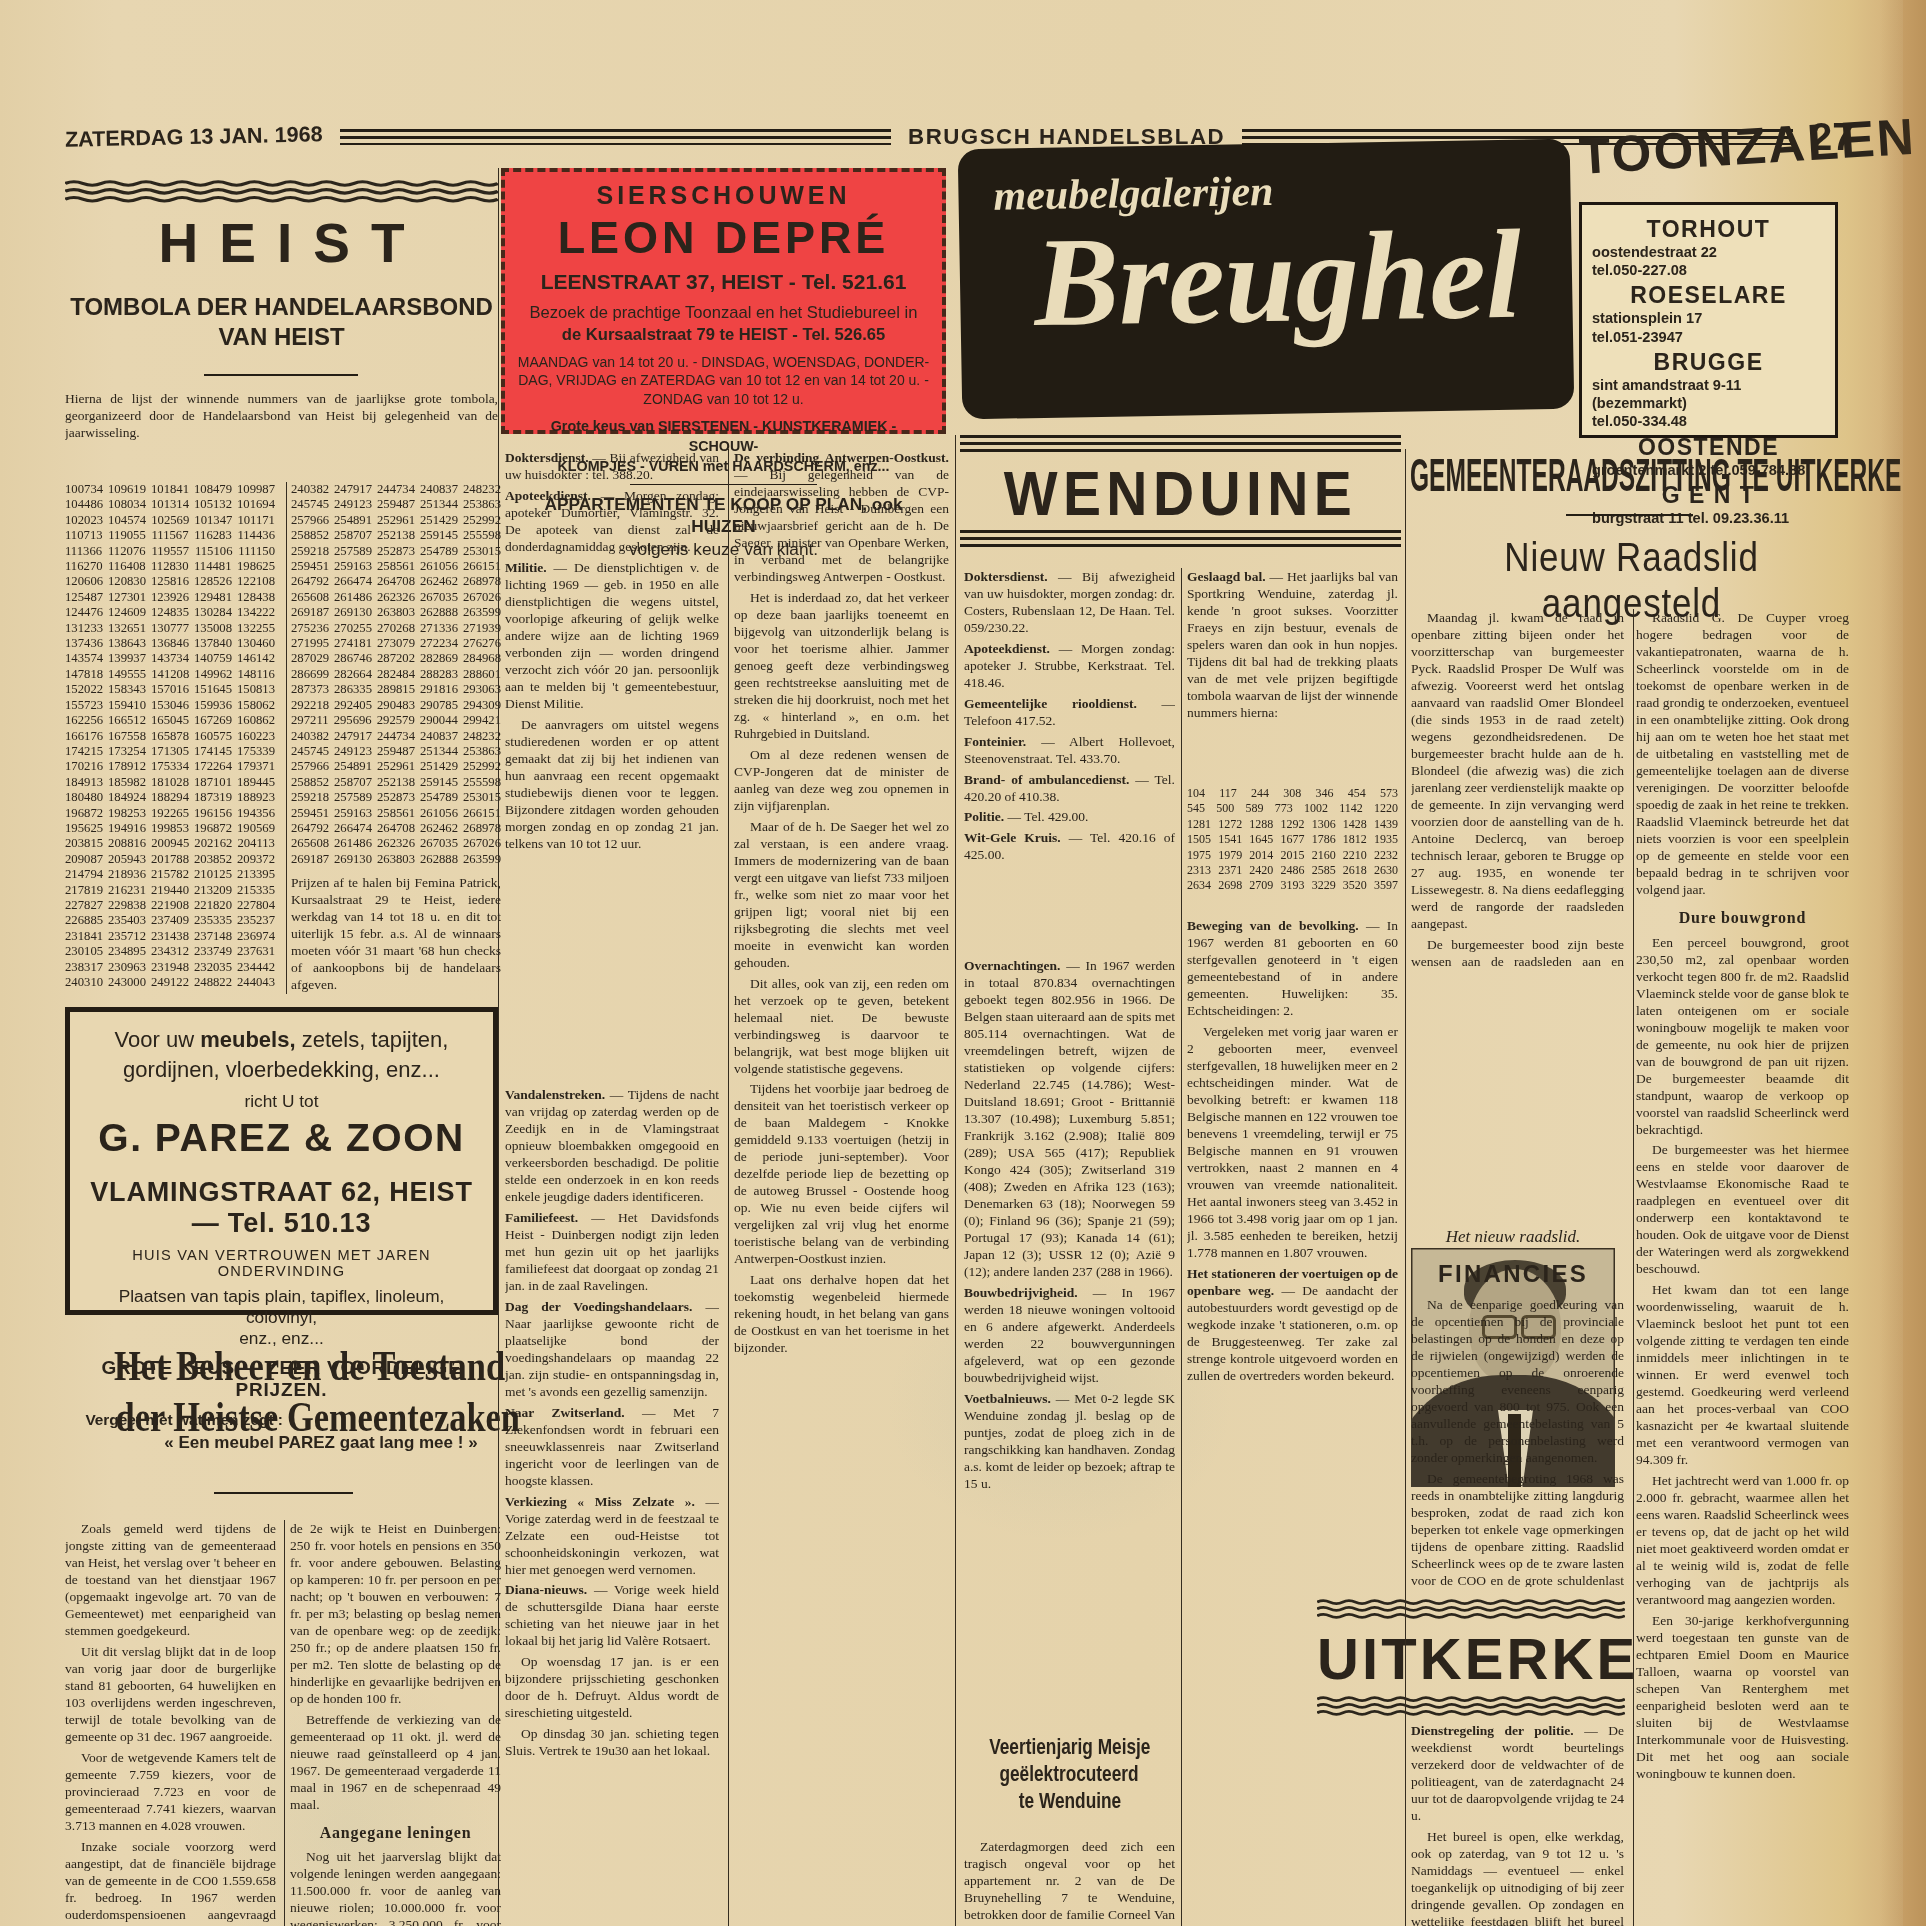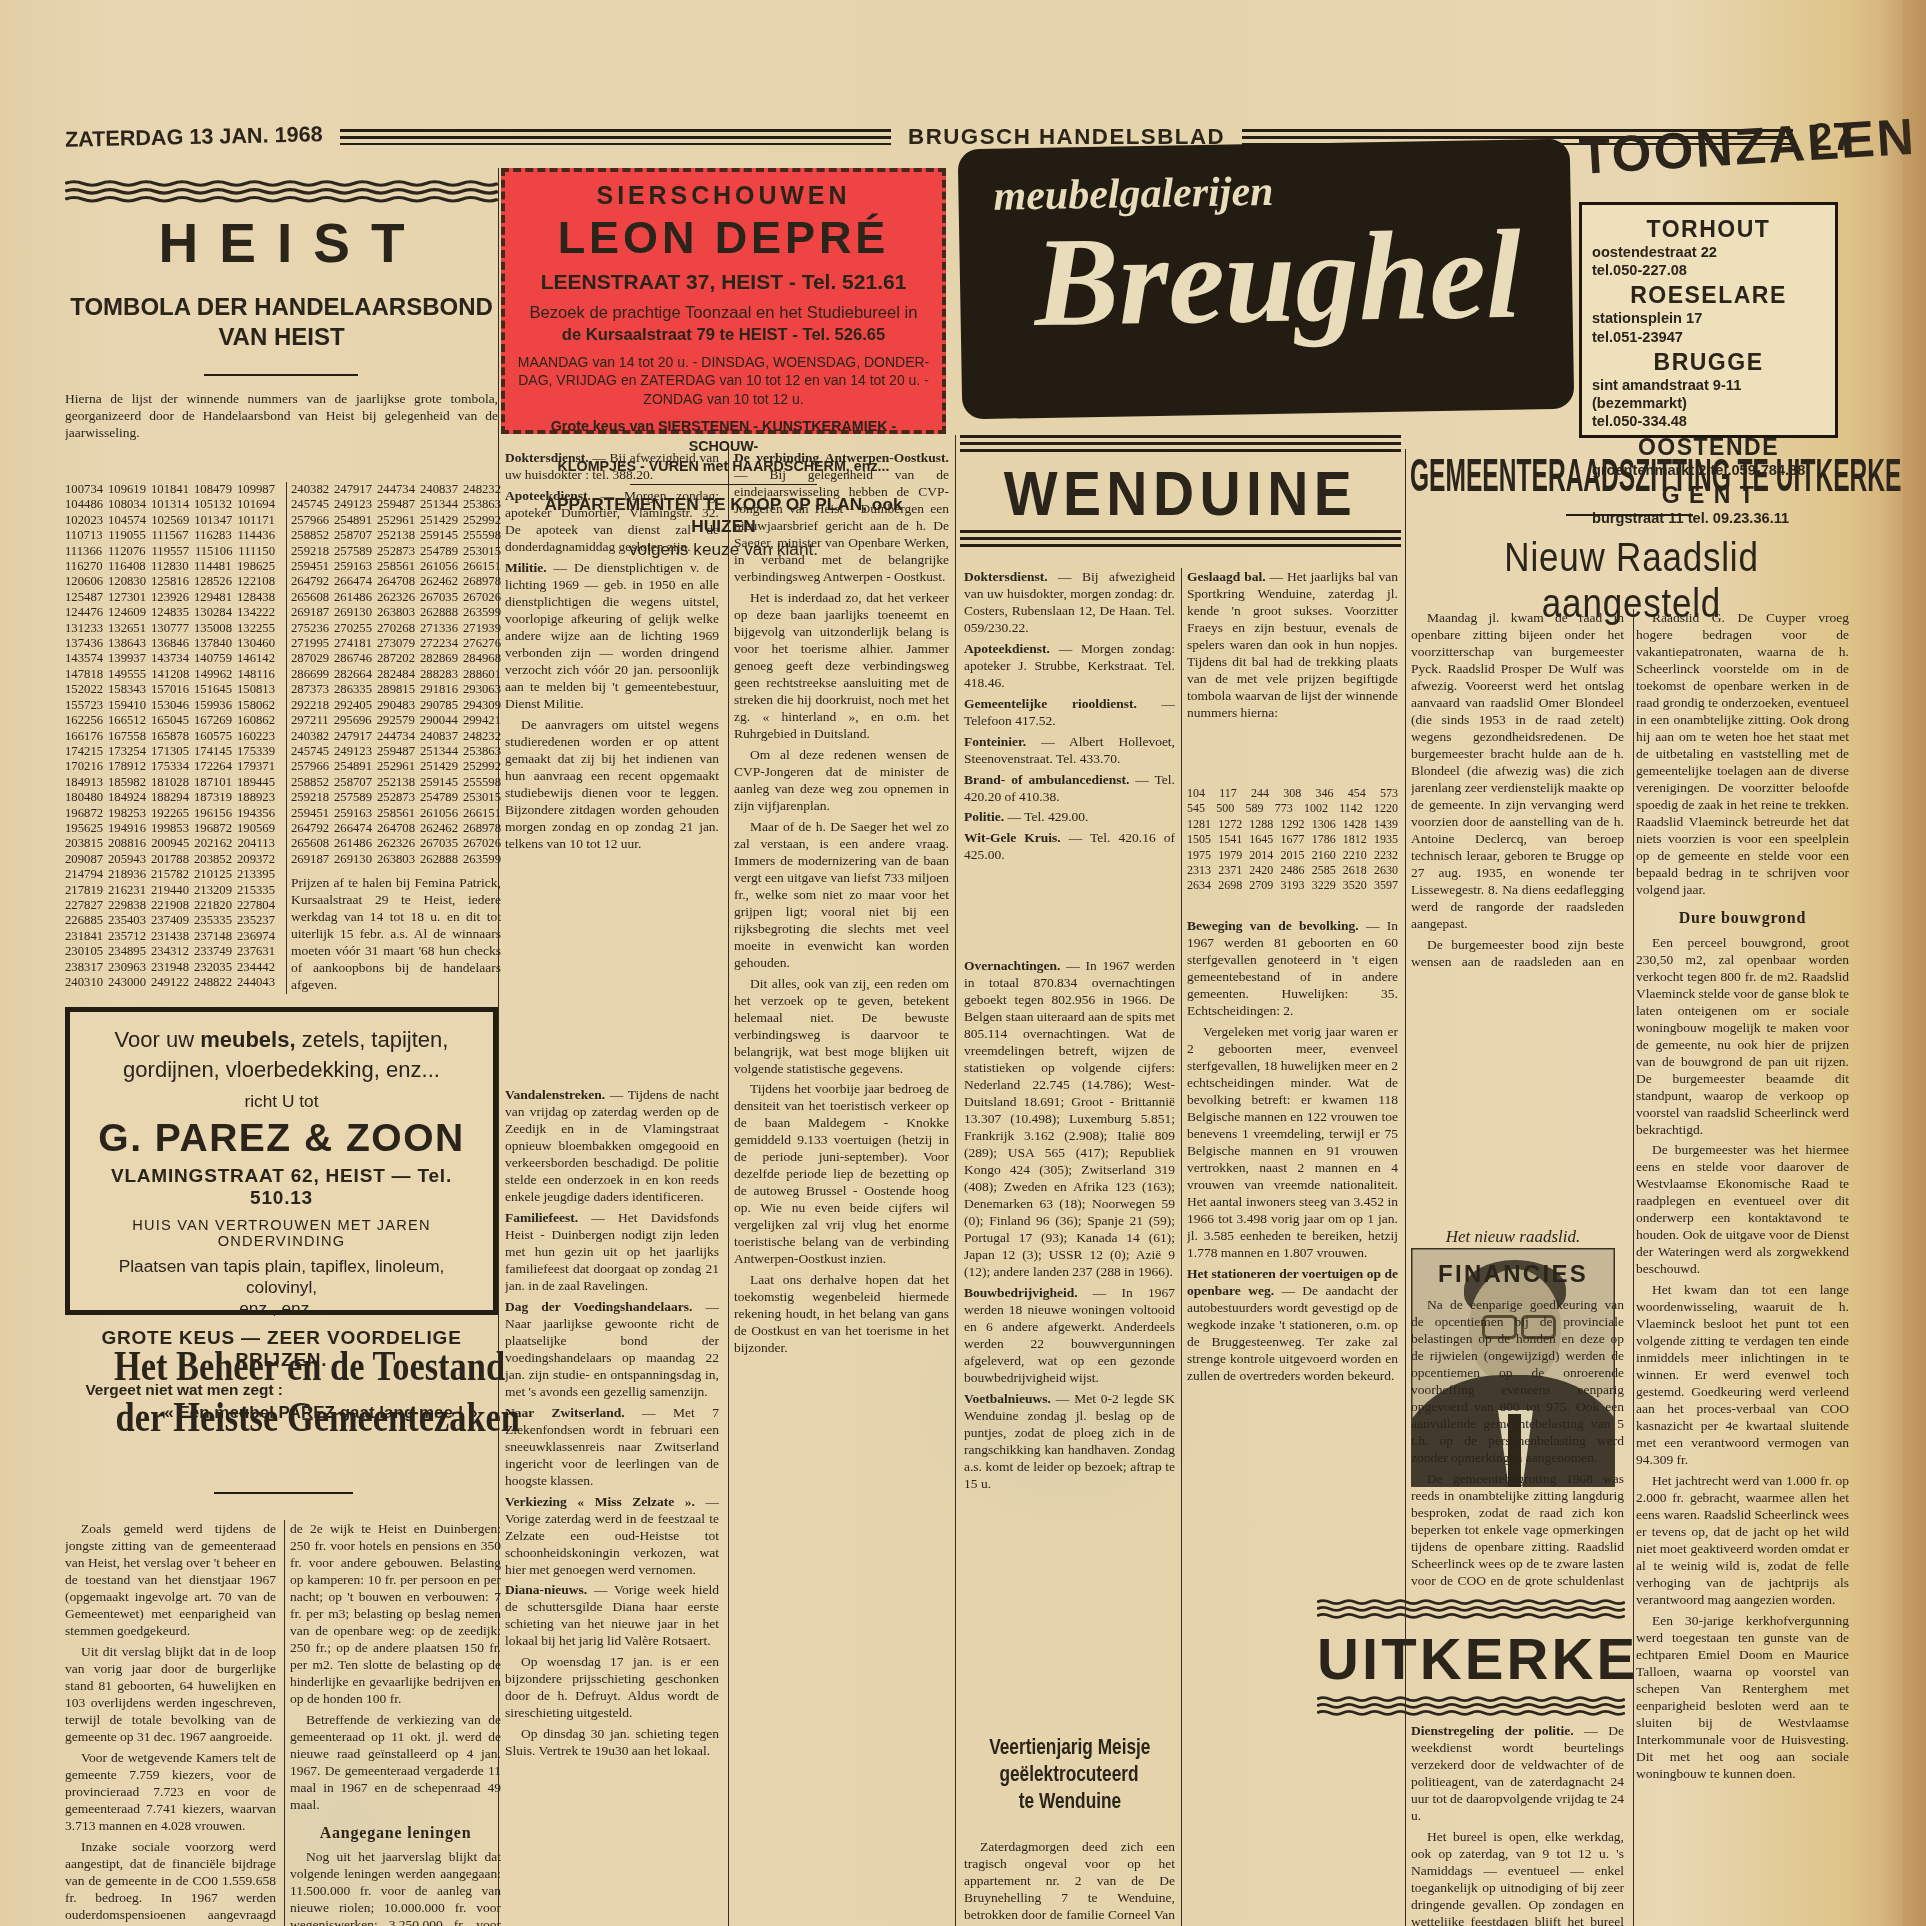--- a/index.html
+++ b/index.html
@@ -40,21 +40,21 @@
   
   .ngrid{font-size:12.7px;line-height:15.4px;}
   .nrow{display:flex;justify-content:space-between;}
   .nrow span{display:inline-block;}
   
   .parez{border:5.4px solid #241d14;background:#e8d7b1;padding:13px 15.4px;}
   .parez .l1{font-size:22px;line-height:1.35;}
   .parez .l1 b{font-weight:bold;}
   .parez .richt{font-size:17.3px;margin-top:7px;}
   .parez .nm{font-size:39px;font-weight:bold;letter-spacing:1.5px;margin-top:3.9px;}
-  .parez .ad1{font-size:19px;font-weight:bold;margin-top:5px;letter-spacing:0.8px;}
+  .parez .ad1{font-size:27px;font-weight:bold;margin-top:17px;letter-spacing:0.8px;}
   .parez .ad2{font-size:14.6px;margin-top:7.7px;letter-spacing:1.2px;}
   .parez .ad3{font-size:17.3px;margin-top:7px;}
   .parez .ad4{font-size:19px;font-weight:bold;margin-top:8.5px;letter-spacing:0.8px;}
   .parez .vg{font-size:15.4px;font-weight:bold;text-align:left;margin-top:10px;}
   .parez .qt{font-size:17px;font-weight:bold;text-align:right;margin-top:3.1px;}
   
   .behH{font-size:43px;font-weight:900;line-height:1.18;}
   
   .depre{border:4.6px dashed #47281a;background:#ef4444;padding:9.2px 11.6px;}
   .depre .s1{font-size:25px;font-weight:bold;letter-spacing:3.9px;}

